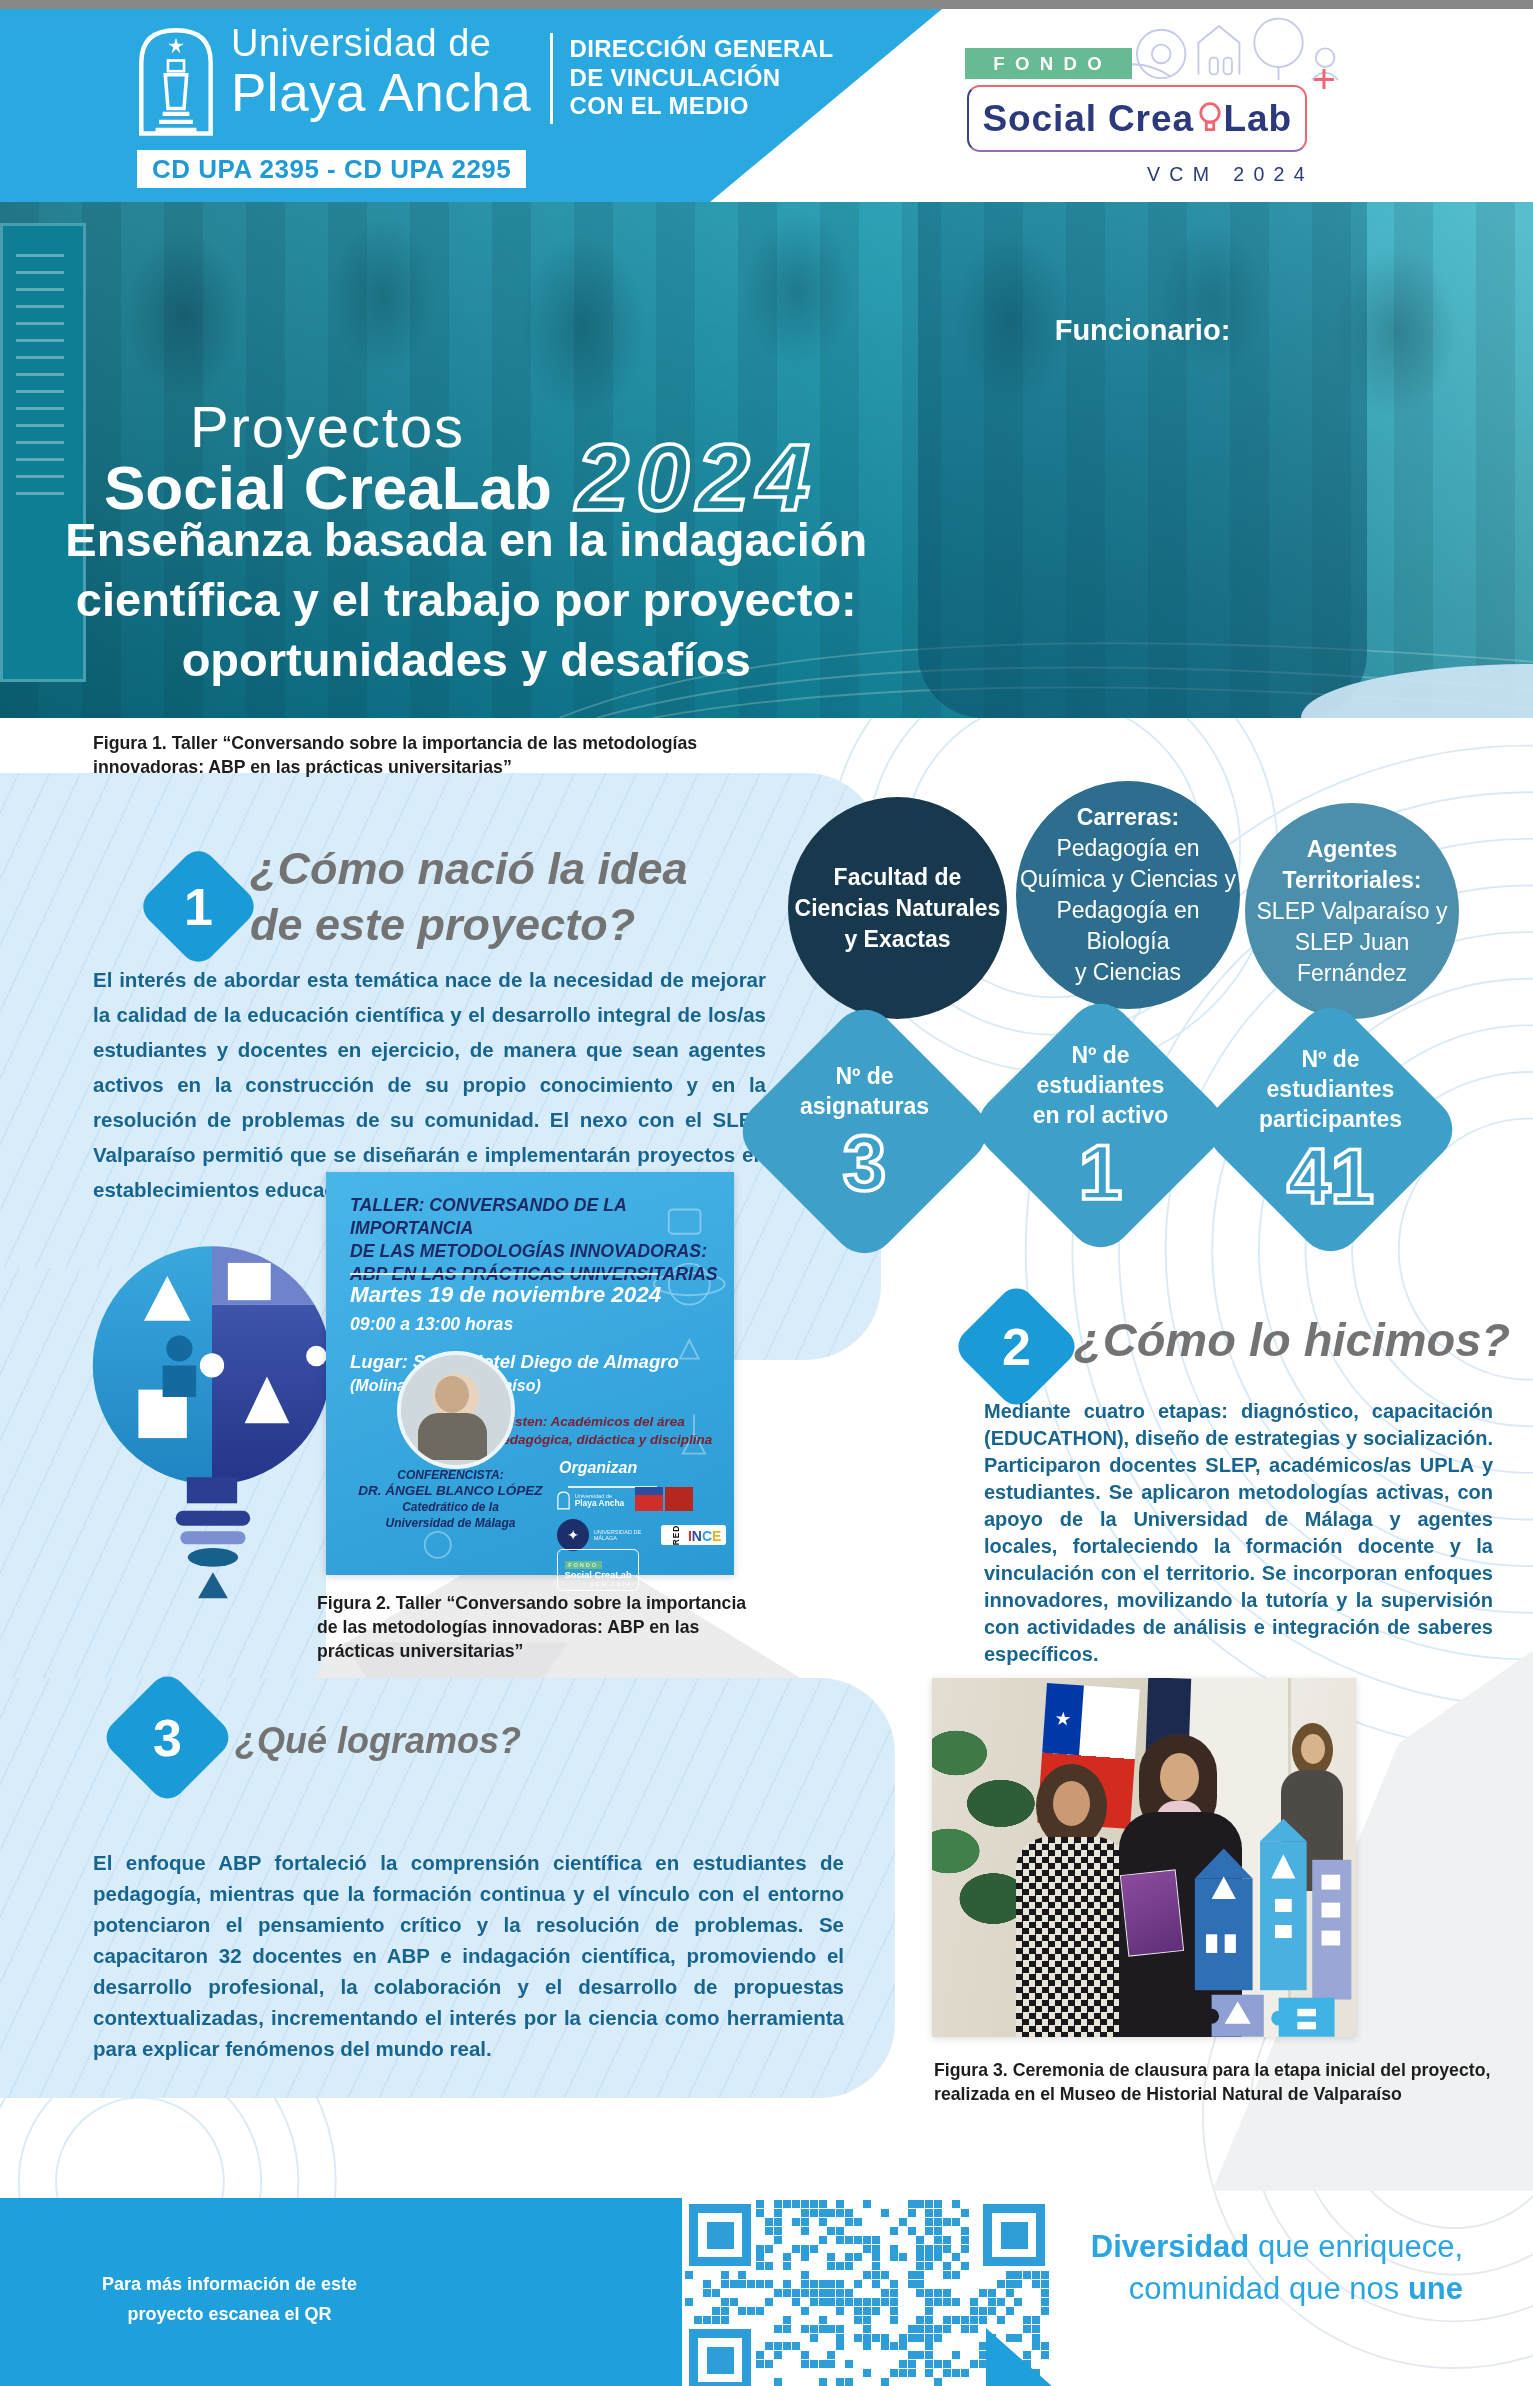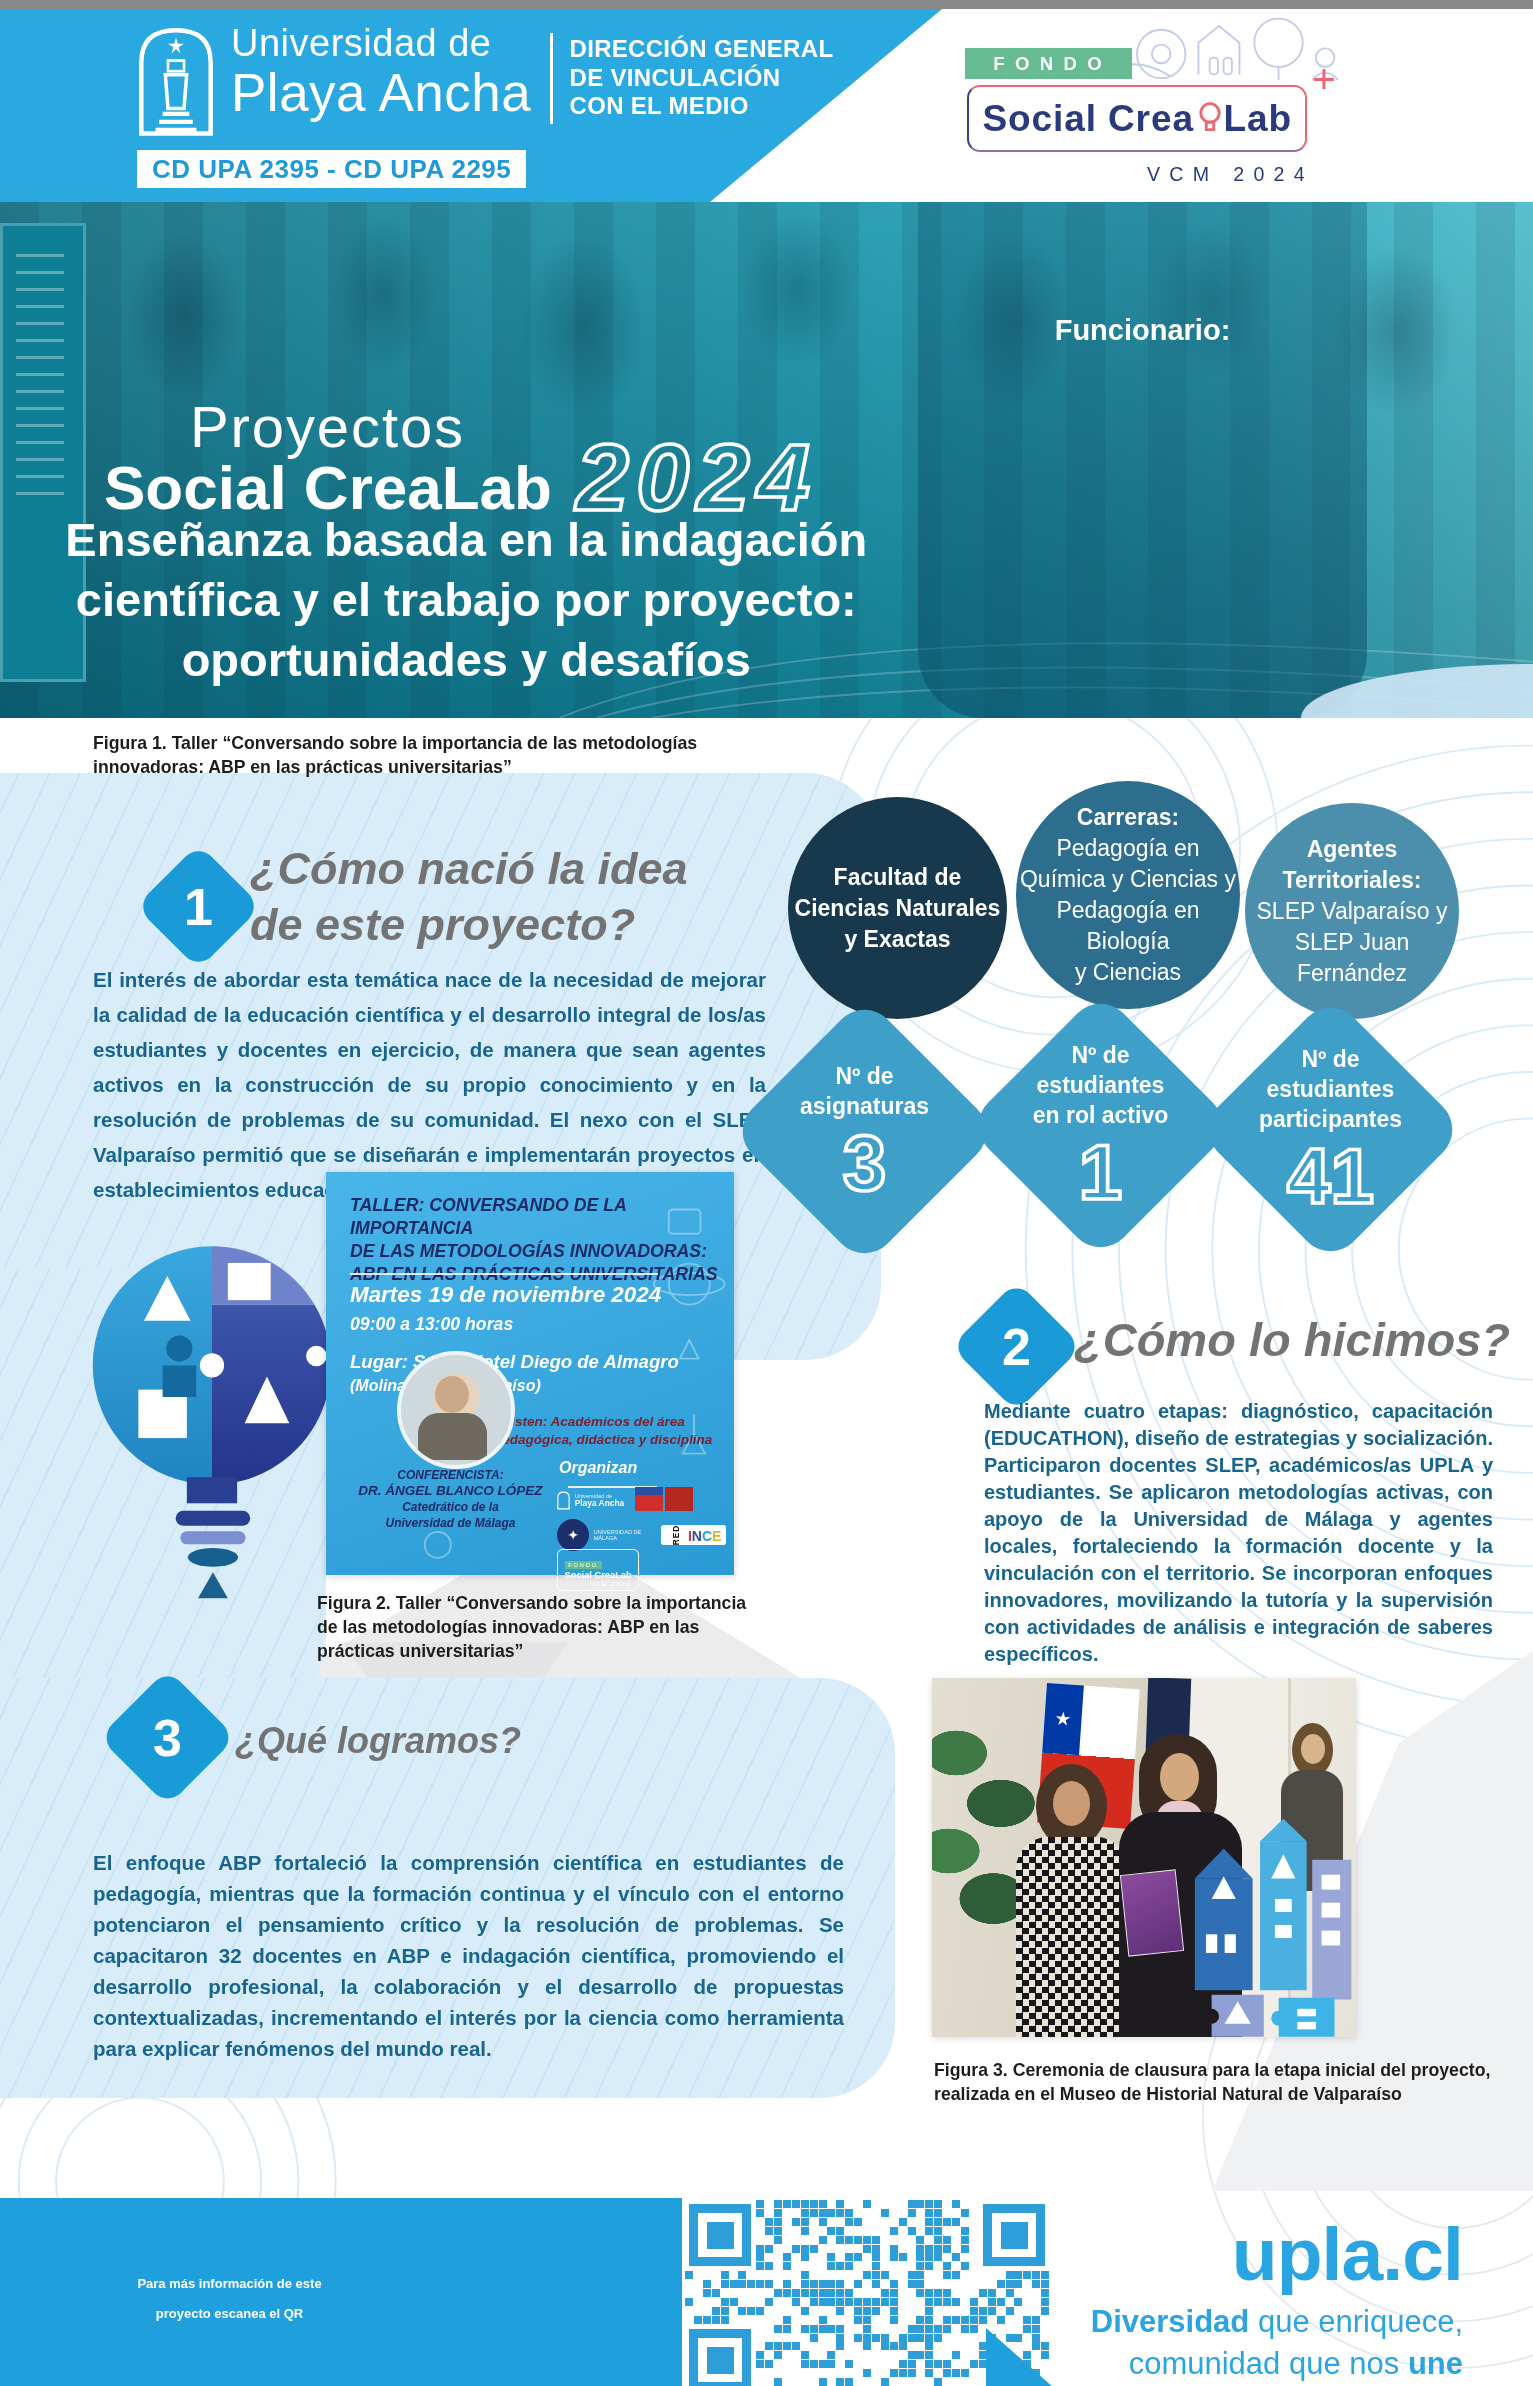--- a/index.html
+++ b/index.html
@@ -151,21 +151,21 @@
   .fig3 .book{position:absolute;left:192px;top:194px;width:54px;height:80px;background:linear-gradient(160deg,#8c4b9e,#5e2f78);
     border:1.9px solid #f0e8f4;transform:rotate(-6deg);}
   .fig3 .p3{position:absolute;left:347px;top:45px;width:65px;height:168px;}
   .fig3 .p3 .hair{position:absolute;left:13px;top:0;width:41px;height:54px;border-radius:50%;background:#6b5030;}
   .fig3 .p3 .face{position:absolute;left:22.4px;top:11.2px;width:24px;height:30px;border-radius:50%;background:#d8b48c;}
   .fig3 .p3 .coat{position:absolute;left:1.9px;top:47px;width:62px;height:121px;border-radius:22.4px 22.4px 0 0;background:#4e4a45;}
   .fig3 .houses{position:absolute;right:0;bottom:0;}
   
   .footer-band{position:absolute;left:0;top:2189px;width:1055px;height:198px;background:#1f9fdb;z-index:4;}
   .qr-text{position:absolute;left:15px;top:71px;width:429px;text-align:center;color:#fff;
-    font-size:13px;font-weight:700;line-height:30px;}
+    font-size:18px;font-weight:700;line-height:30px;}
   .qr-panel{position:absolute;left:682px;top:0;width:373px;height:198px;background:#fff;overflow:hidden;}
   .qr-code{position:absolute;left:2.8px;top:1.9px;width:367px;height:194px;}
   .qr-code .m{position:absolute;background:#2e9ed9;}
   .corner-tri{position:absolute;left:986px;top:2319px;width:76px;height:67px;background:#1f9fdb;z-index:5;
     clip-path:polygon(0 0,100% 100%,0 100%);}
   .upla{position:absolute;right:71px;top:2208px;text-align:right;color:#2aa5e1;z-index:4;}
   .upla .site{font-size:75px;font-weight:700;line-height:75px;letter-spacing:-0.9px;}
   .upla .slogan{font-size:31px;font-weight:400;line-height:42px;margin-top:9.3px;}
   .upla .slogan b{font-weight:700;}
   .lightbulb{position:absolute;left:86px;top:1198px;z-index:3;}
@@ -845,21 +845,20 @@
           <div class="m" style="left: 22px; top: 22px; width: 27px; height: 27px;"></div>
           <div class="m" style="left: 298px; top: 4.5px; width: 62px; height: 62px; background: transparent; border: 9px solid rgb(46, 158, 217); box-sizing: border-box;"></div>
           <div class="m" style="left: 316px; top: 22px; width: 27px; height: 27px;"></div>
           <div class="m" style="left: 4.5px; top: 129px; width: 62px; height: 62px; background: transparent; border: 9px solid rgb(46, 158, 217); box-sizing: border-box;"></div>
           <div class="m" style="left: 22px; top: 147px; width: 27px; height: 27px;"></div>
         </div>
     </div>
   </div>
   <div class="corner-tri"></div>
   <div class="upla">
-    <div class="site">upla.cl</div>
     <div class="slogan">
       <div><b>Diversidad</b><span> que enriquece,</span></div>
       <div><span>comunidad que nos </span><b>une</b></div>
     </div>
   </div>
 
 </div>
 
 
 </body></html>

